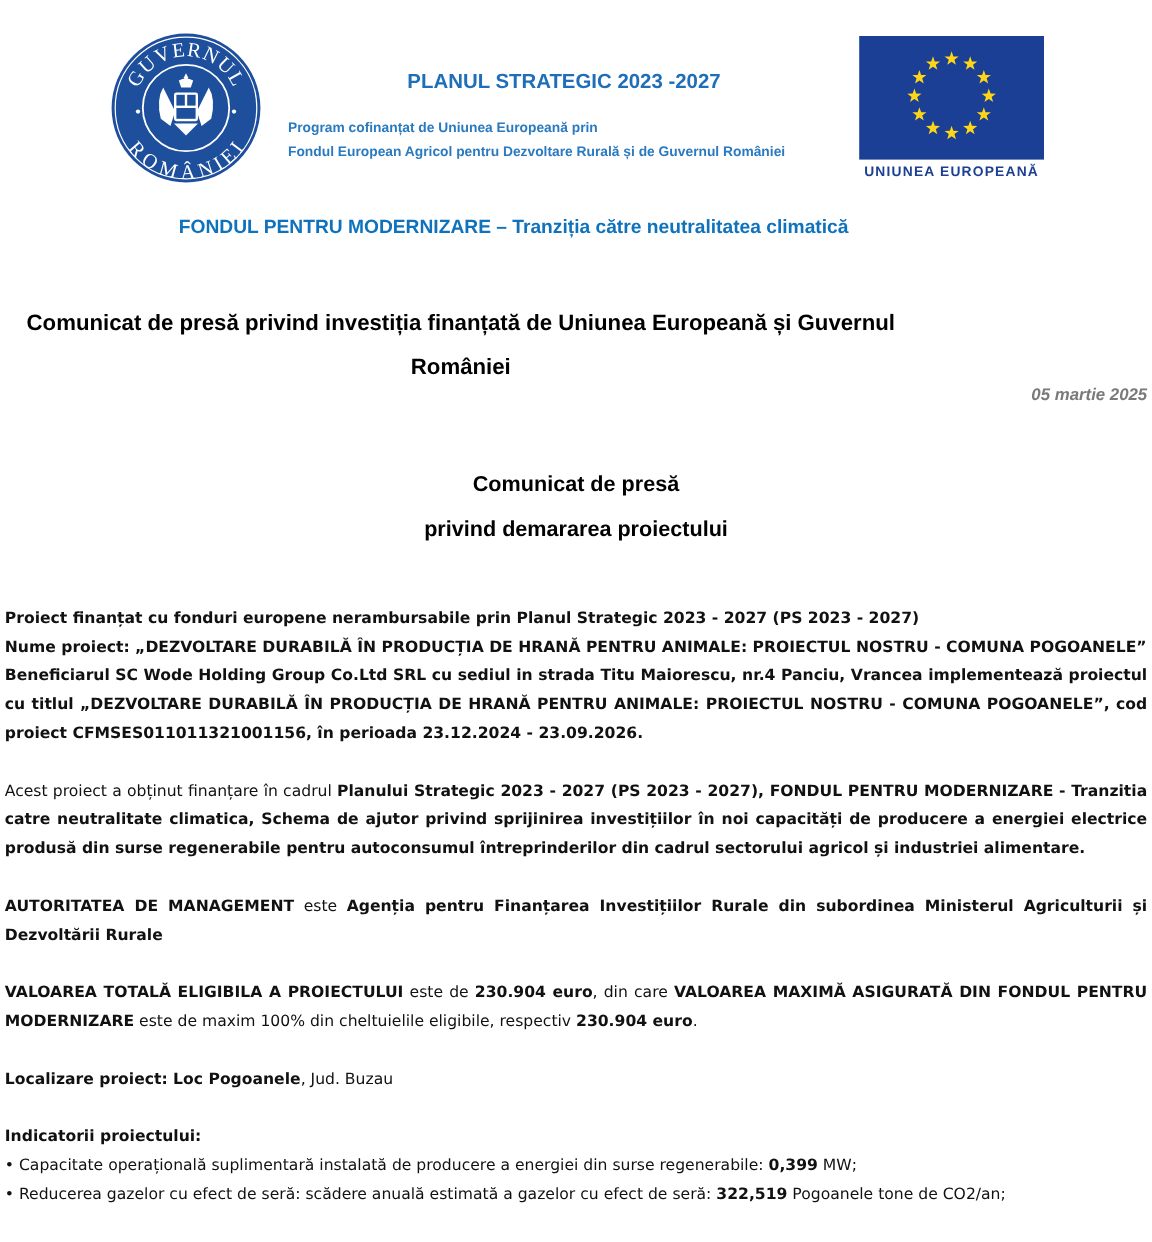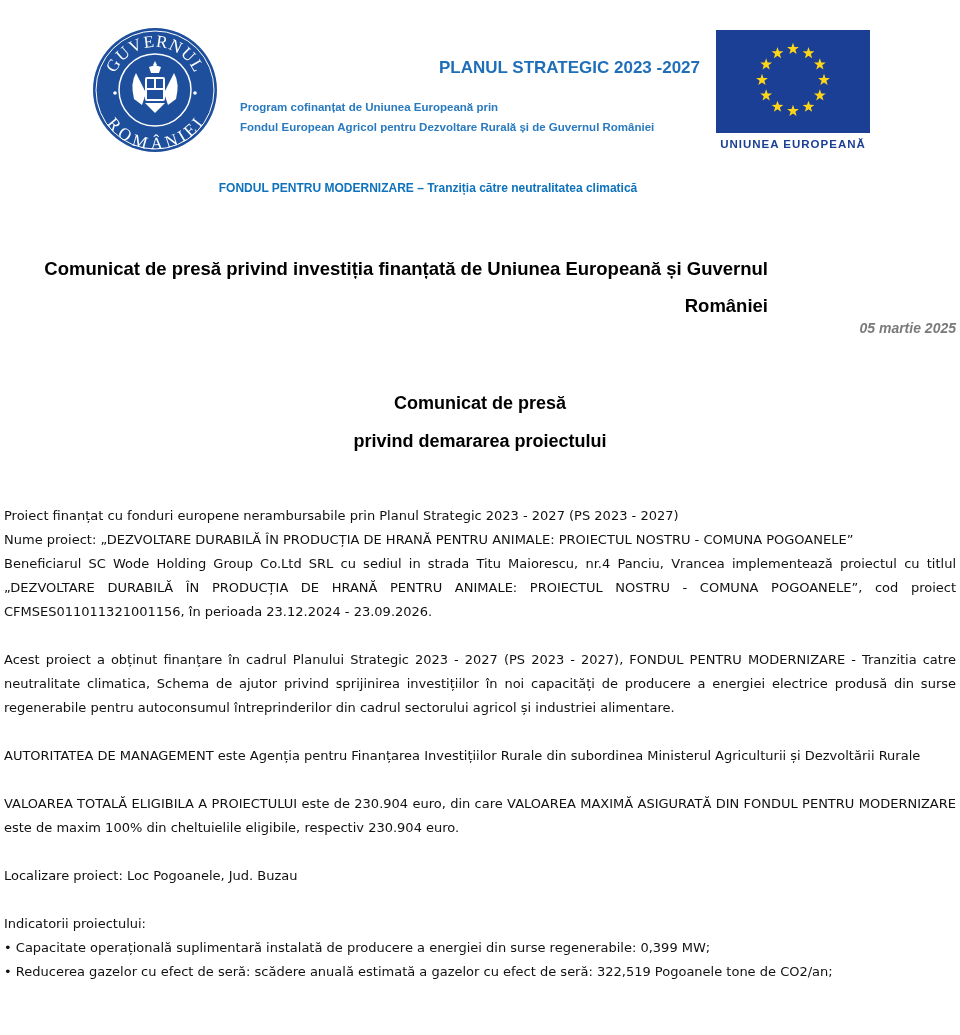--- a/index.html
+++ b/index.html
@@ -4,34 +4,34 @@
 <style>
   html, body { margin: 0; padding: 0; background: #ffffff; }
   body { width: 960px; height: 1035px; overflow: hidden; position: relative; font-family: "DejaVu Sans", sans-serif; color: #000; }
 
   .header { position: absolute; left: 0; top: 0; width: 960px; height: 230px; }
   .gov-logo { position: absolute; left: 92px; top: 27px; width: 126px; height: 126px; }
   .eu-logo { position: absolute; left: 716px; top: 30px; width: 130px; height: 125px; }
   .eu-flag { position: absolute; left: 0; top: 0; width: 154px; height: 103px; background: #1b3f94; }
   .eu-label { position: absolute; left: 0; top: 108px; width: 154px; text-align: center; font-family: "Liberation Sans", sans-serif; font-weight: bold; font-size: 11.5px; letter-spacing: 1px; color: #1b3f94; }
 
-  .ps-title { position: absolute; left: 240px; top: 58px; width: 460px; text-align: right; font-family: "Liberation Sans", sans-serif; font-weight: bold; font-size: 17px; color: #1f6fb8; }
+  .ps-title { position: absolute; left: 240px; top: 58px; width: 460px; text-align: center; font-family: "Liberation Sans", sans-serif; font-weight: bold; font-size: 17px; color: #1f6fb8; }
   .ps-sub { position: absolute; left: 240px; top: 97px; width: 460px; text-align: left; font-family: "Liberation Sans", sans-serif; font-weight: bold; font-size: 11.5px; line-height: 20px; color: #2a7ac0; }
 
-  .fund-line { position: absolute; left: 0; top: 181px; width: 856px; text-align: center; font-family: "Liberation Sans", sans-serif; font-weight: bold; font-size: 12px; color: #0e72bc; }
+  .fund-line { position: absolute; left: 0; top: 181px; width: 856px; text-align: center; font-family: "Liberation Sans", sans-serif; font-weight: bold; font-size: 16px; color: #0e72bc; }
 
-  .main-title { position: absolute; left: 0; top: 250px; width: 768px; text-align: right; font-family: "Liberation Sans", sans-serif; font-weight: bold; font-size: 18.5px; line-height: 37px; color: #000; }
+  .main-title { position: absolute; left: 0; top: 250px; width: 768px; text-align: center; font-family: "Liberation Sans", sans-serif; font-weight: bold; font-size: 18.5px; line-height: 37px; color: #000; }
   .date { position: absolute; right: 4px; top: 320px; font-family: "Liberation Sans", sans-serif; font-style: italic; font-weight: bold; font-size: 14px; color: #7a7a7a; }
 
   .sub-title { position: absolute; left: 0; top: 384px; width: 960px; text-align: center; font-family: "Liberation Sans", sans-serif; font-weight: bold; font-size: 18px; line-height: 38px; }
 
   .body { position: absolute; left: 4px; top: 504px; width: 952px; font-family: "DejaVu Sans", sans-serif; font-size: 13px; line-height: 24px; color: #111; }
   .body p { margin: 0; text-align: justify; }
   .body p.gap { margin-top: 24px; }
-  .b { font-weight: normal; }
+  .b { font-weight: bold; }
   .bullet { margin: 0; }
 </style>
 </head>
 <body>
 
 <div class="header">
   <svg class="gov-logo" viewBox="0 0 126 126">
     <defs>
       <path id="arcTop" d="M 20 63 A 43 43 0 0 1 106 63"></path>
       <path id="arcBot" d="M 16 63 A 47 47 0 0 0 110 63"></path>

